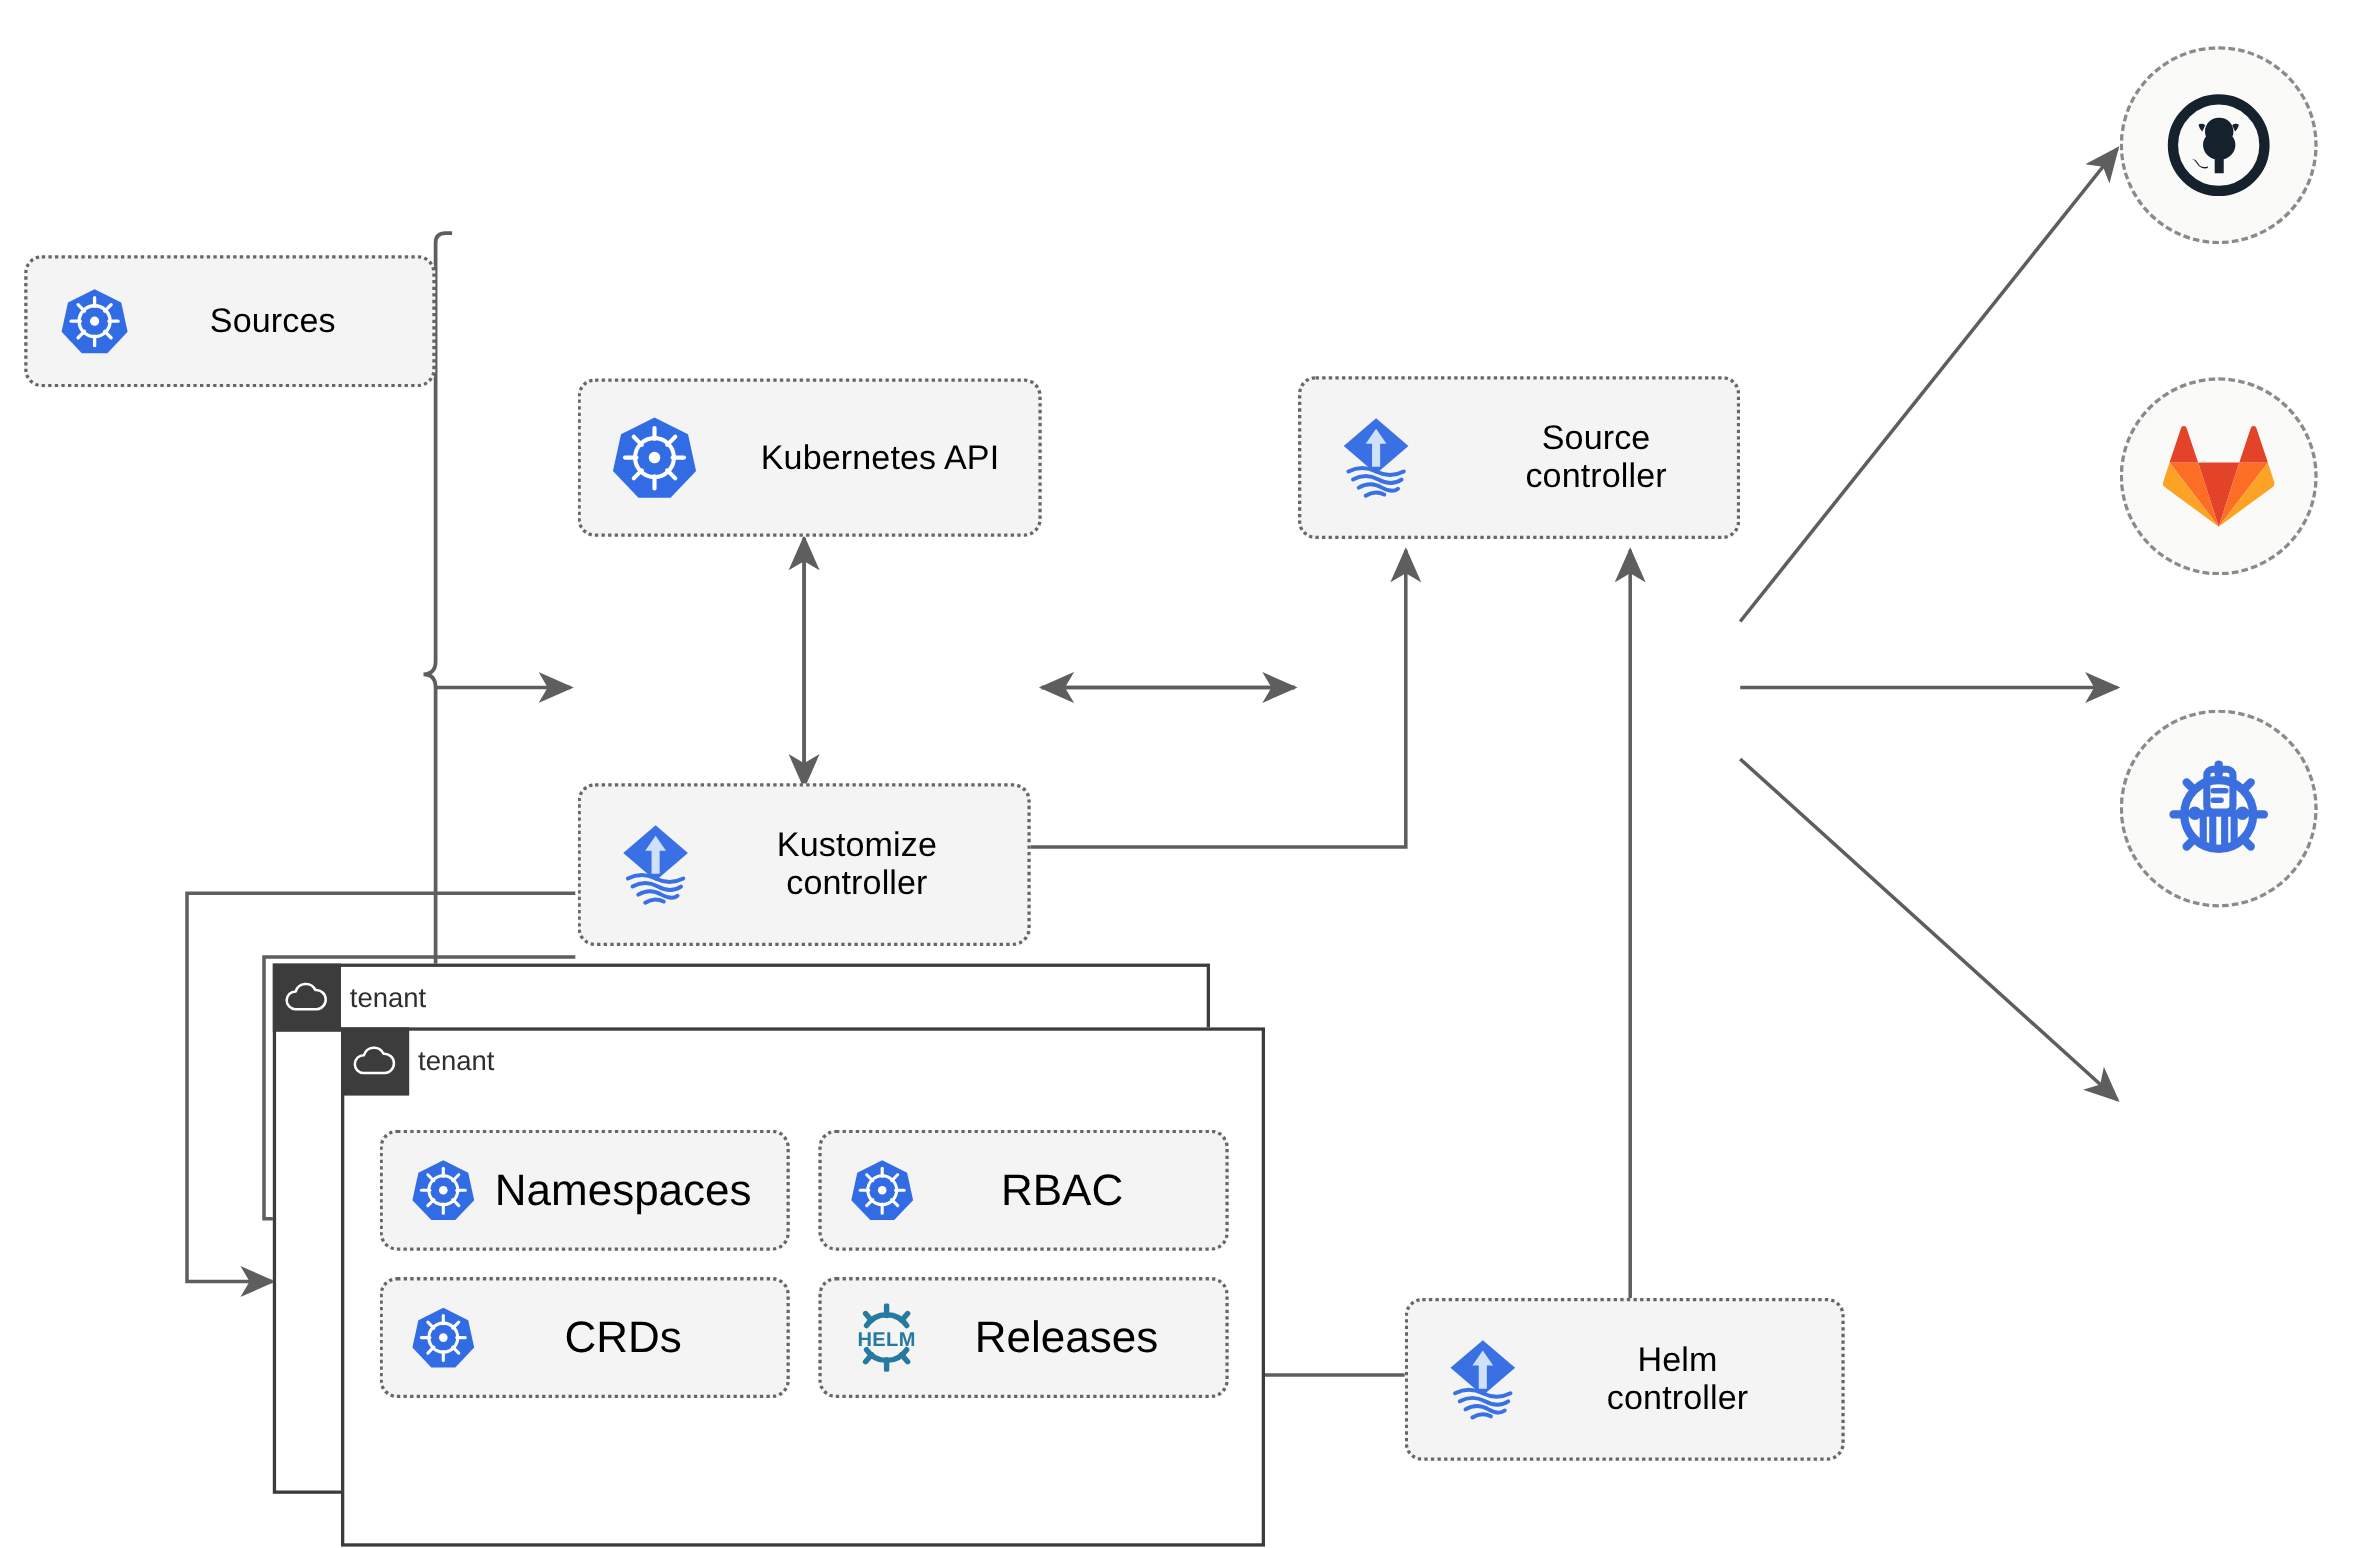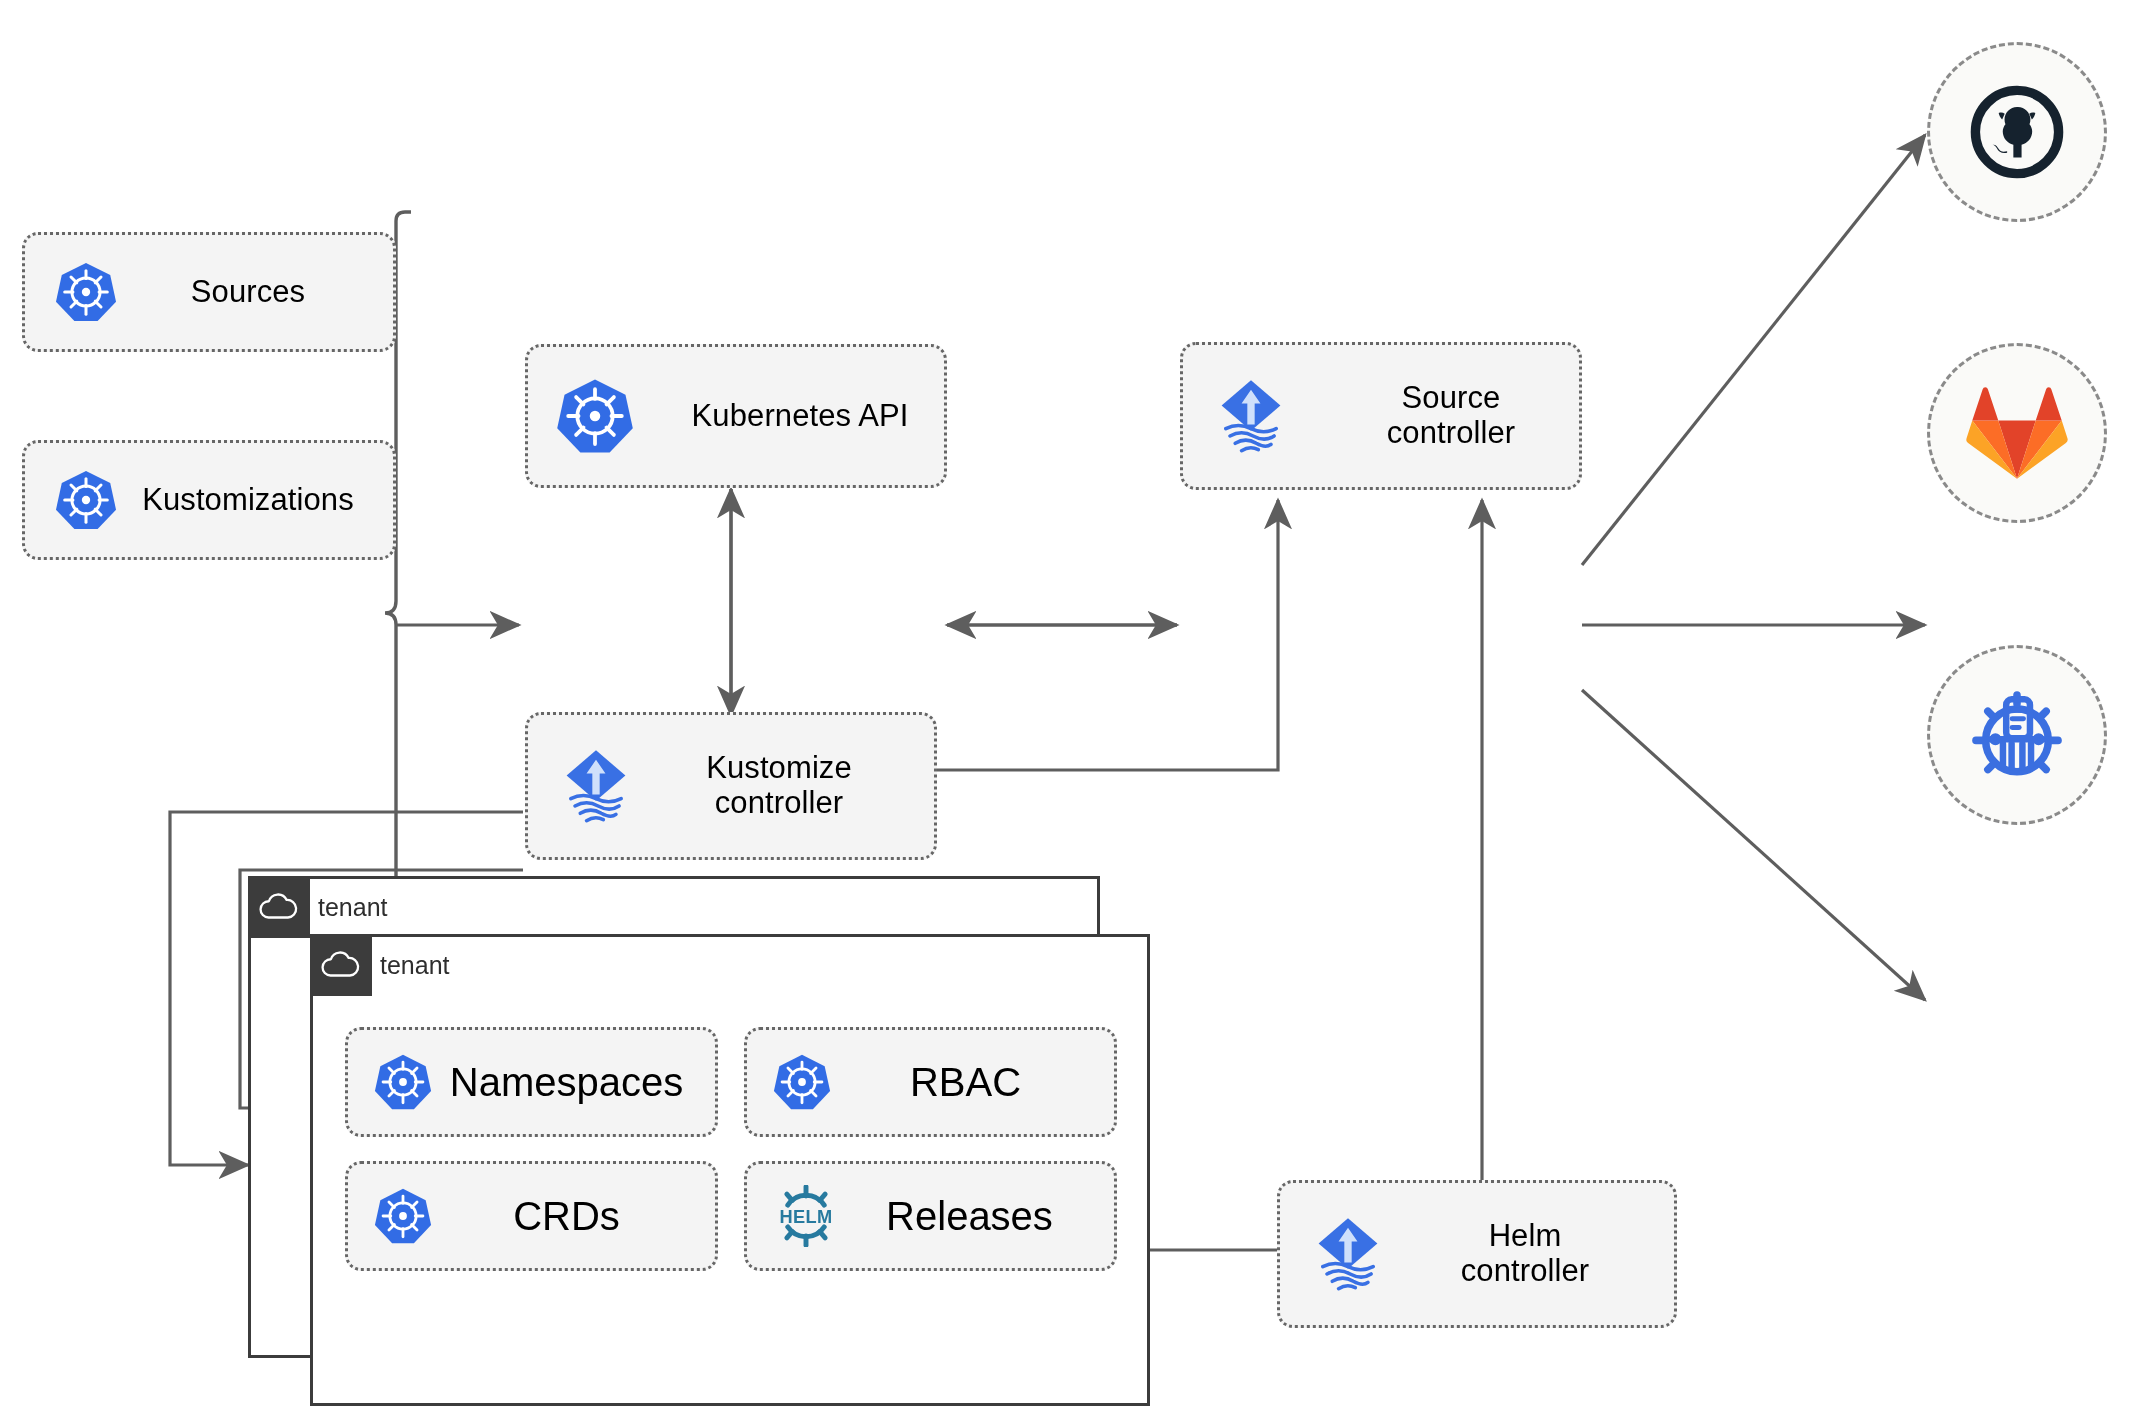--- a/index.html
+++ b/index.html
@@ -123,40 +123,20 @@
           <path d="M16.5 16.5 L22.5 22.5"></path>
             <path d="M41.5 41.5 L47.5 47.5"></path>
           <path d="M47.5 16.5 L41.5 22.5"></path>
             <path d="M22.5 41.5 L16.5 47.5"></path>
         </g>
       </svg>
     </span>
     <span class="lbl">Sources</span>
   </div>
 
-  <div class="node" style="left:22px;top:440px;width:374px;height:120px;">
-    <span class="ico" style="padding-left:30px;">
-      <svg width="62" height="62" viewBox="0 0 64 64">
-        <polygon points="32,2 57,14.5 63,42 44,62 20,62 1,42 7,14.5" fill="#326CE5"></polygon>
-        <g fill="none" stroke="#fff" stroke-width="3.1" stroke-linecap="round">
-          <circle cx="32" cy="32" r="14.5"></circle>
-          <circle cx="32" cy="32" r="4.3" fill="#fff" stroke="none"></circle>
-          <path d="M32 10 L32 18"></path>
-            <path d="M32 46 L32 55"></path>
-          <path d="M10 32 L18.5 32"></path>
-            <path d="M45.5 32 L54 32"></path>
-          <path d="M16.5 16.5 L22.5 22.5"></path>
-            <path d="M41.5 41.5 L47.5 47.5"></path>
-          <path d="M47.5 16.5 L41.5 22.5"></path>
-            <path d="M22.5 41.5 L16.5 47.5"></path>
-        </g>
-      </svg>
-    </span>
-    <span class="lbl">Kustomizations</span>
-  </div>
 
   <div class="node" style="left:525px;top:344px;width:422px;height:144px;gap:36px;">
     <span class="ico" style="padding-left:28px;">
       <svg width="78" height="78" viewBox="0 0 64 64">
         <polygon points="32,2 57,14.5 63,42 44,62 20,62 1,42 7,14.5" fill="#326CE5"></polygon>
         <g fill="none" stroke="#fff" stroke-width="3.1" stroke-linecap="round">
           <circle cx="32" cy="32" r="14.5"></circle>
           <circle cx="32" cy="32" r="4.3" fill="#fff" stroke="none"></circle>
           <path d="M32 10 L32 18"></path>
             <path d="M32 46 L32 55"></path>

